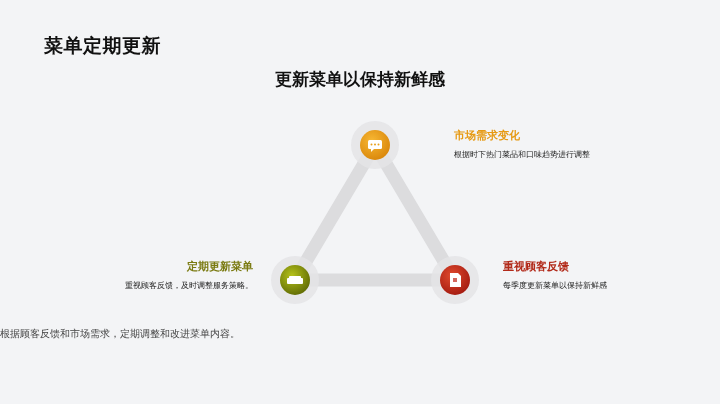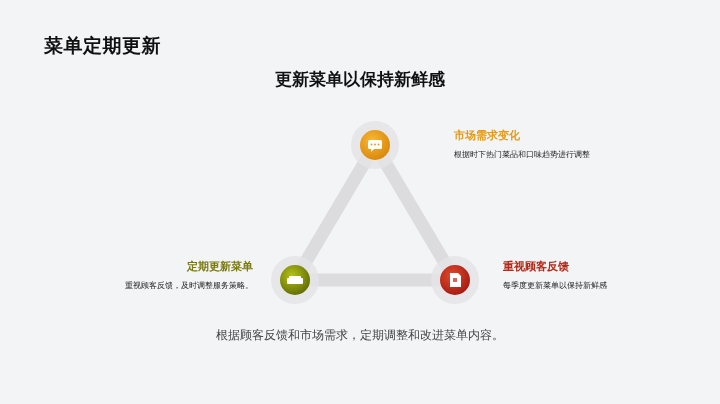--- a/index.html
+++ b/index.html
@@ -10,21 +10,21 @@
   .label{position:absolute;}
   .label .head{font-size:11px;font-weight:bold;margin-bottom:6px;}
   .label .desc{font-size:8px;color:#222;text-align:center;}
   .lbl-top{left:422px;top:128px;margin-left:32px;}
   .lbl-top .head{color:#e69a14;}
   .lbl-left{right:467px;top:259px;text-align:right;}
   .lbl-left .head{color:#7a7a10;}
   .lbl-left .desc{text-align:right;}
   .lbl-right{left:503px;top:259px;}
   .lbl-right .head{color:#b22a1a;}
-  .footer{position:absolute;left:0;width:720px;top:327px;text-align:center;font-size:12px;color:#444;}
+  .footer{position:absolute;left:0;width:720px;top:327px;text-align:left;font-size:10px;color:#444;}
 </style>
 </head>
 <body>
 
 <div class="title">菜单定期更新</div>
 <div class="subtitle">更新菜单以保持新鲜感</div>
 
 <svg class="diagram" width="720" height="404" viewBox="0 0 720 404">
   <defs>
     <radialGradient id="gTop" cx="40%" cy="35%" r="70%">

